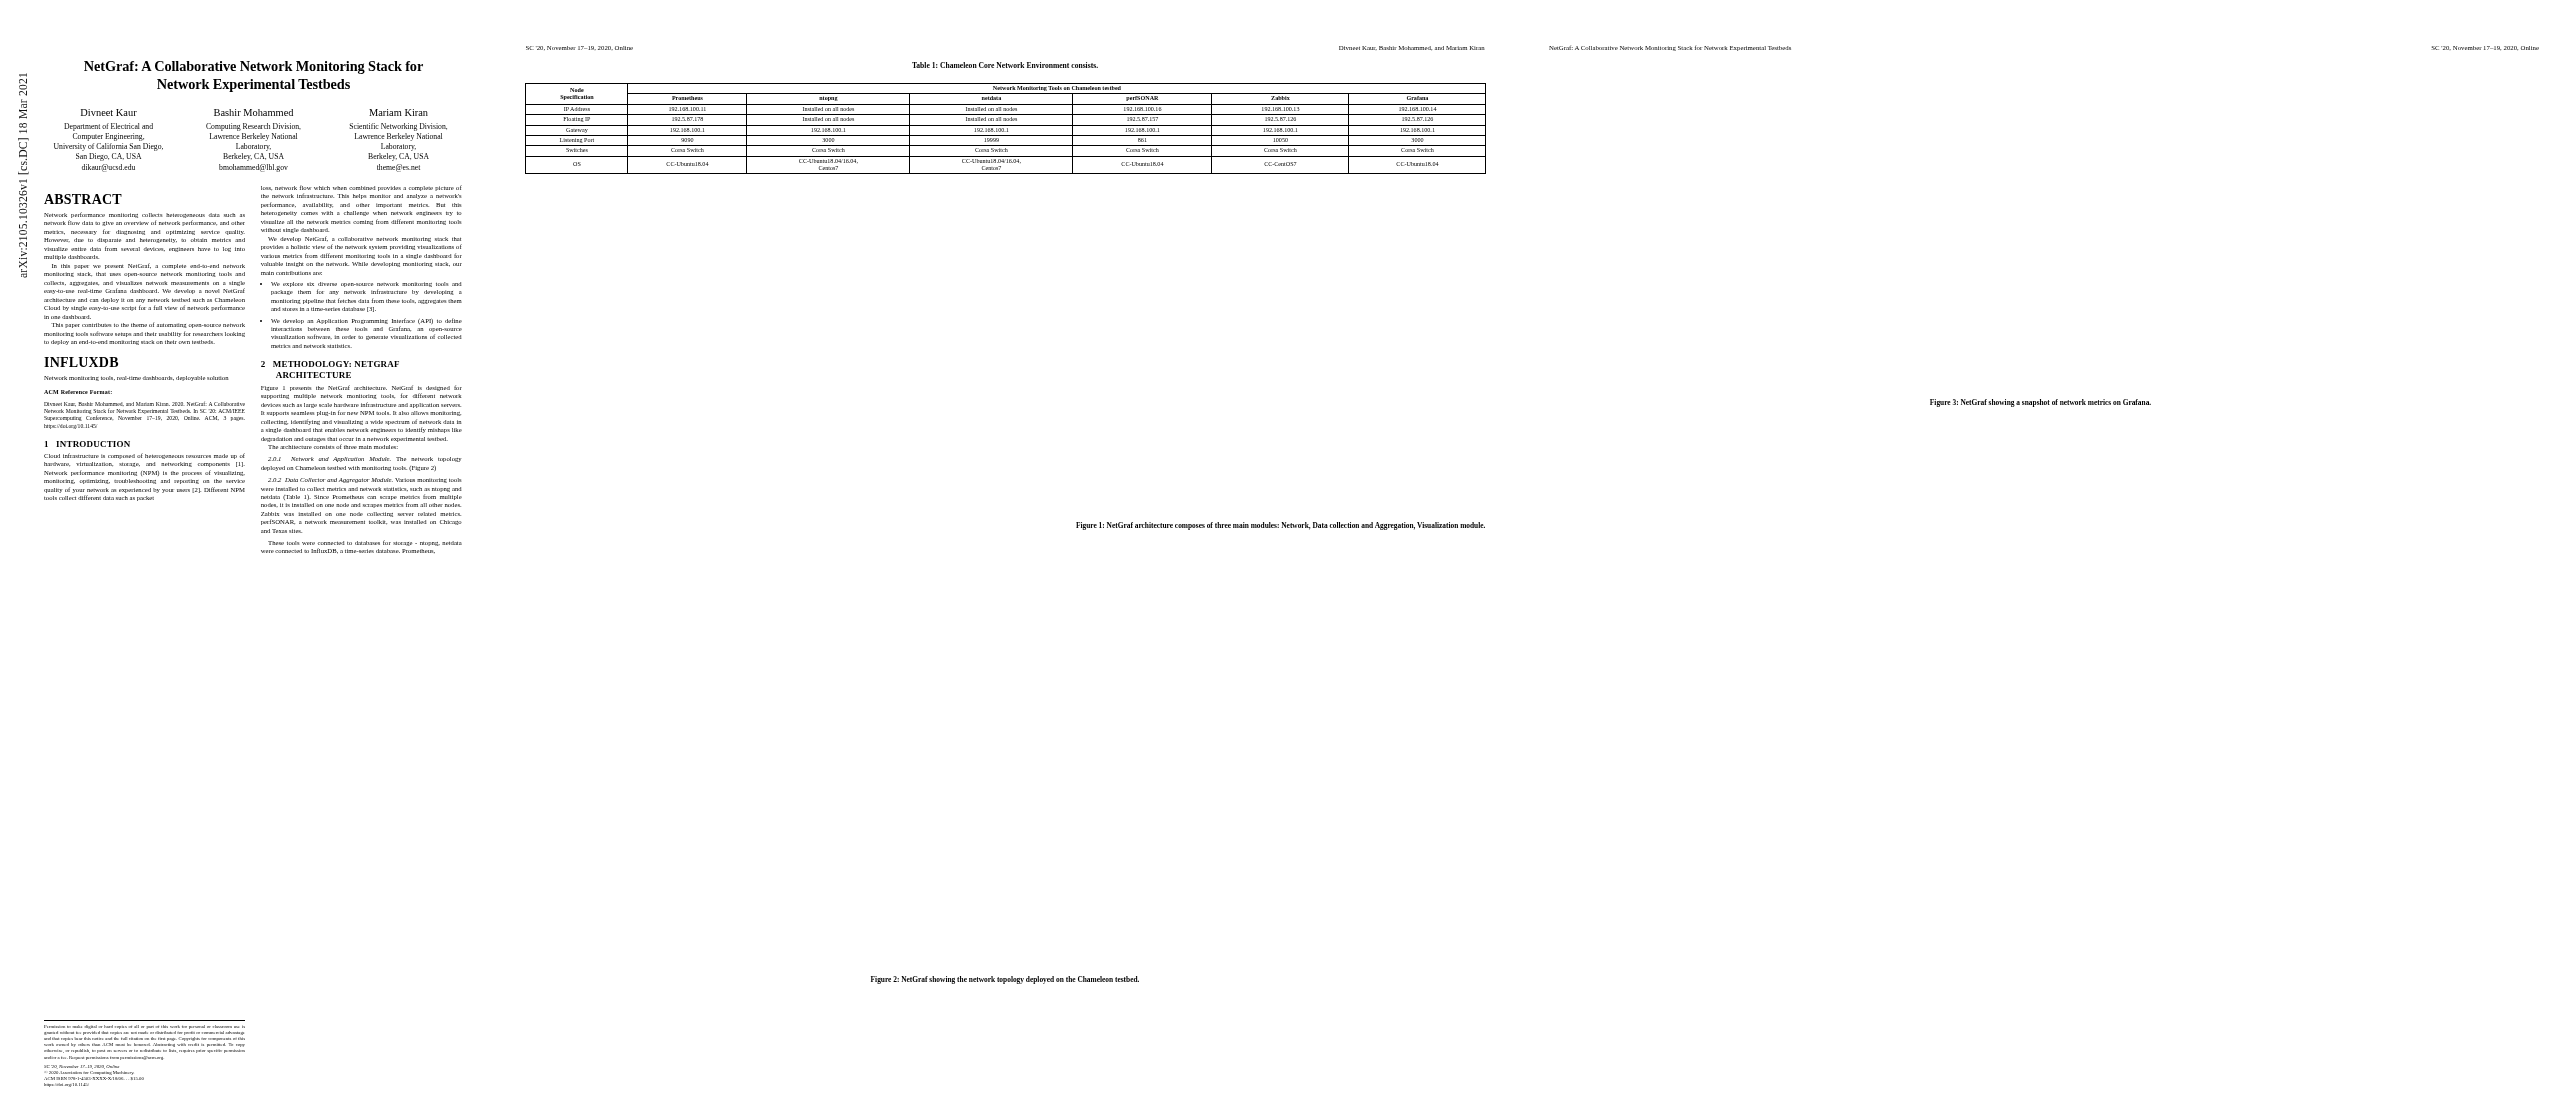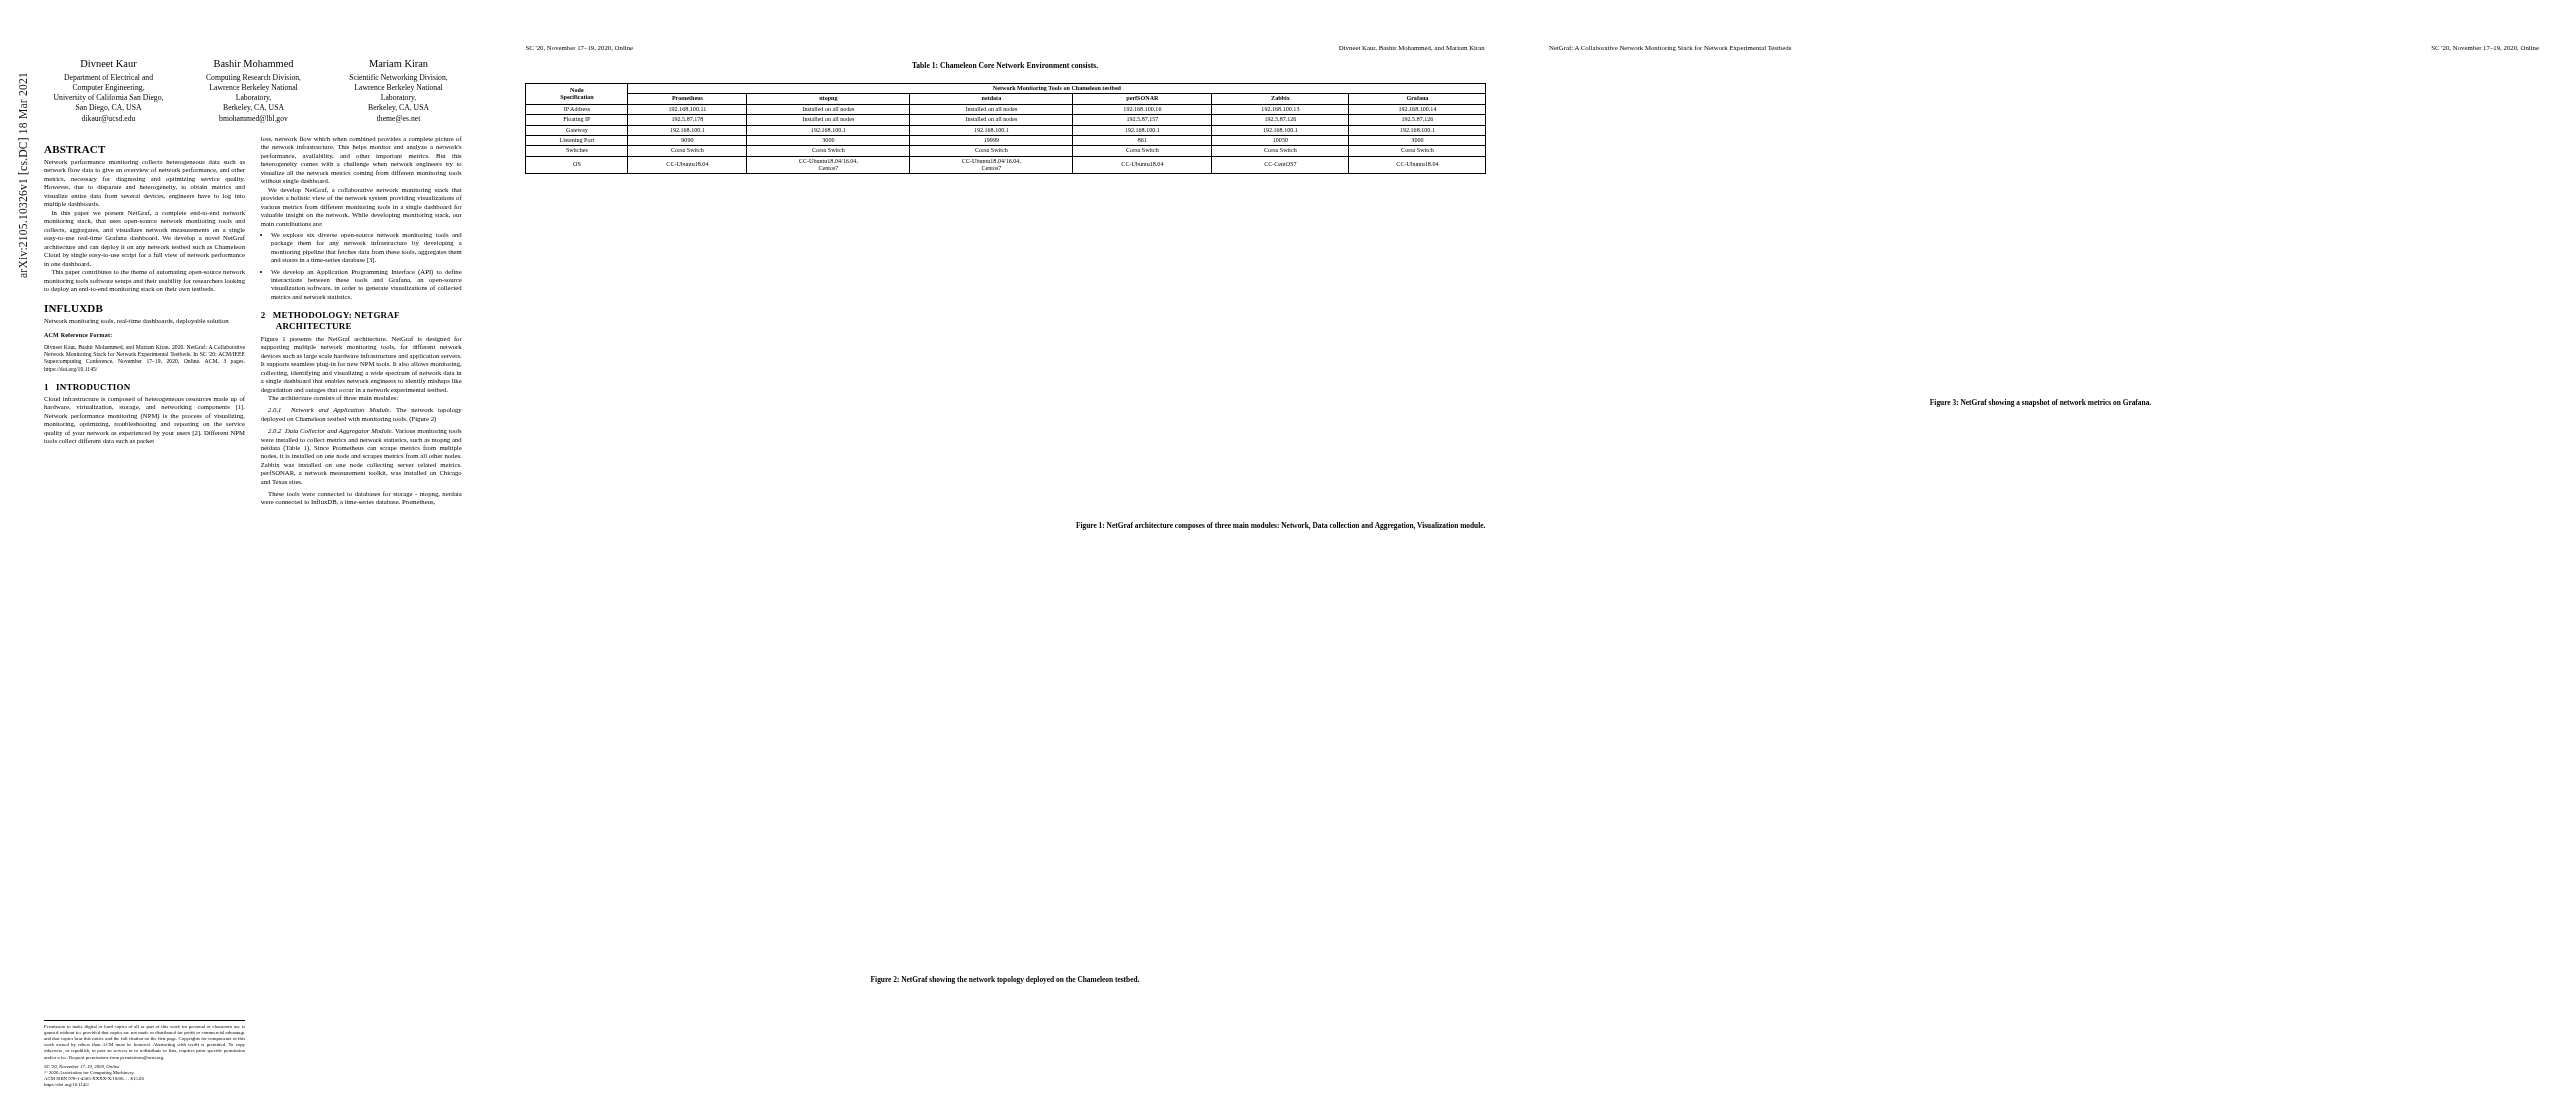--- a/index.html
+++ b/index.html
@@ -30,21 +30,21 @@
   .title {
     text-align:center; font-weight:bold; font-size:14.3px; line-height:1.26;
     letter-spacing:-0.1px; margin:0 5.6px 13px 5.6px;
   }
   .authors { display:flex; justify-content:space-between; gap:16px; margin-bottom:11px; }
   .author { width:33%; text-align:center; font-size:7.7px; line-height:1.33; }
   .author .aname { font-size:10.4px; margin-bottom:1.9px; }
   .two-col { display:flex; gap:15.7px; }
   .col { width:201px; }
   h2.sec {
-    font-weight:bold; font-size:11px; margin:8.3px 0 2.8px 0; letter-spacing:0.2px;
+    font-weight:bold; font-size:14px; margin:8.3px 0 2.8px 0; letter-spacing:0.2px;
   }
   h2.sec.num { font-size:9px; }
   p.body {
     font-size:6.7px; line-height:1.265; text-align:justify; margin:0 0 0 0;
     text-indent:0;
   }
   p.body + p.body { text-indent:7.4px; }
   .subsec { font-style:italic; }
   ul.bul { margin:2.8px 0 0 0; padding-left:10.2px; }
   ul.bul li { font-size:6.7px; line-height:1.265; text-align:justify; margin-bottom:2.8px; }
@@ -136,20 +136,24 @@
 </style>
 </head>
 <body>
 
 <div class="page" id="page1">
 
   <div class="arxiv-stamp">arXiv:2105.10326v1  [cs.DC]  18 Mar 2021</div>
 
   <div class="p1-inner">
 
+    <div class="title">
+      <span>NetGraf: A Collaborative Network Monitoring Stack for</span><br>
+      <span>Network Experimental Testbeds</span>
+    </div>
 
     <div class="authors">
       <div class="author">
         <div class="aname">Divneet Kaur</div>
         <div class="aff" style="white-space:pre-line">Department of Electrical and
 Computer Engineering,
 University of California San Diego,
 San Diego, CA, USA</div>
         <div class="amail">dikaur@ucsd.edu</div>
       </div>

